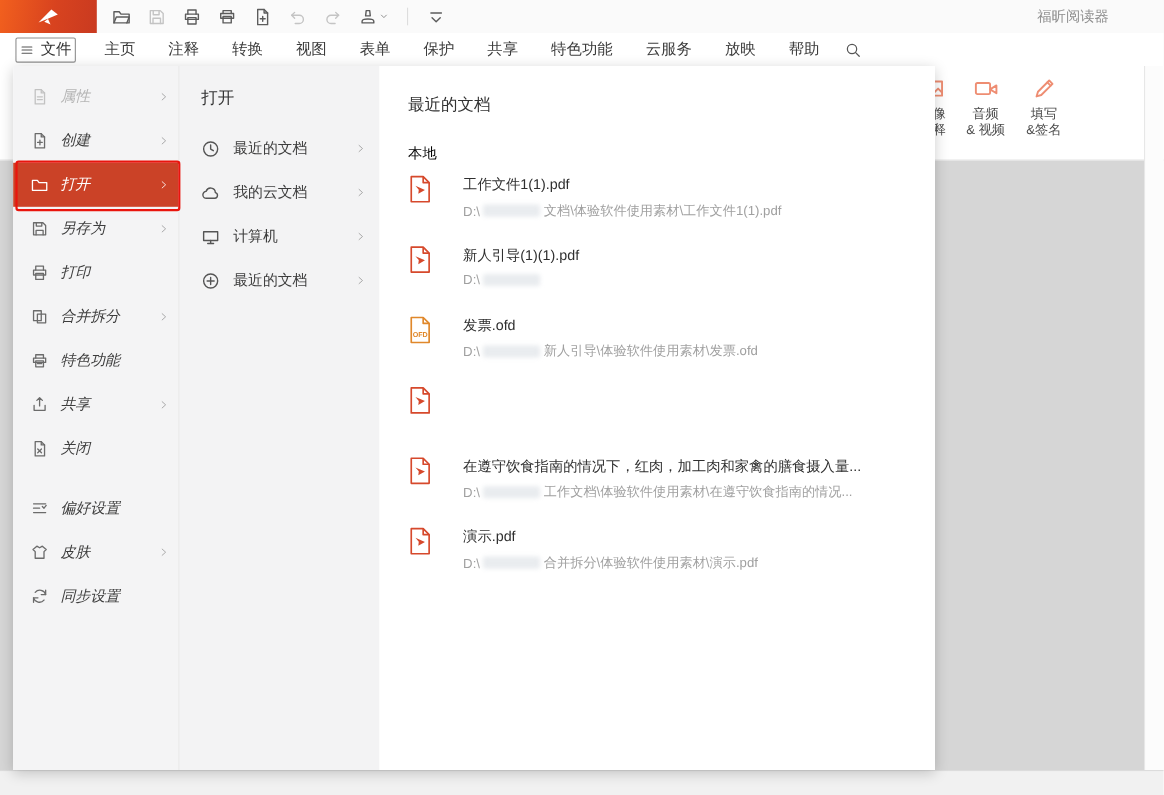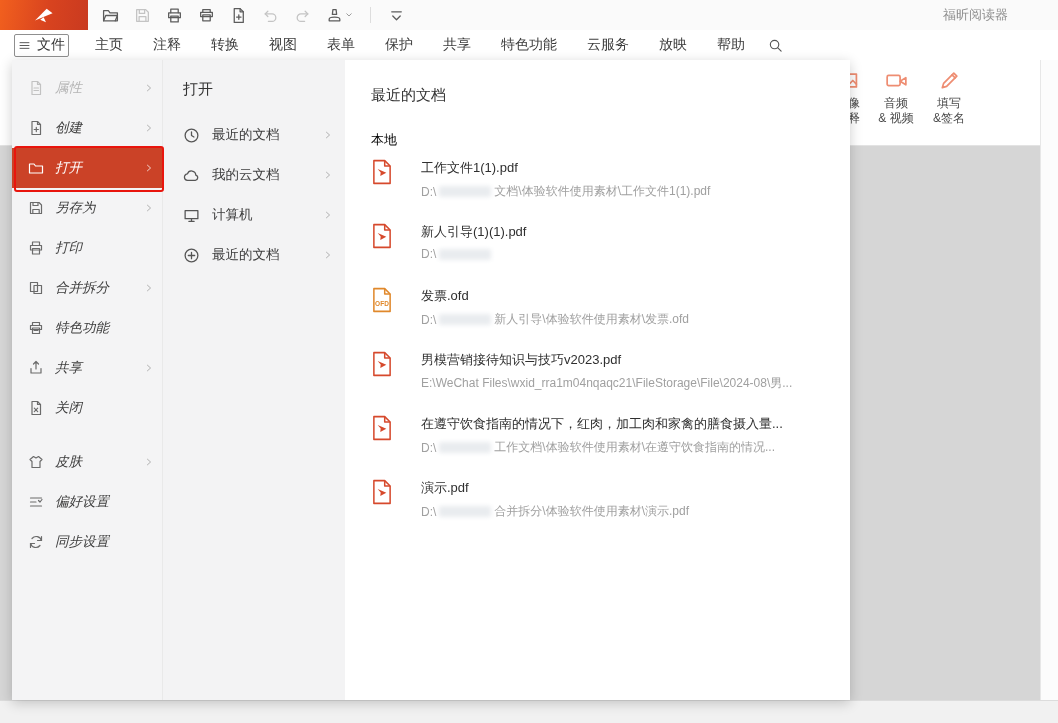--- a/index.html
+++ b/index.html
@@ -367,39 +367,39 @@
     <span class="fchev" style="visibility: hidden;">
                 <svg viewBox="0 0 16 16" fill="none" stroke="currentColor" stroke-width="1.2" stroke-linecap="round" stroke-linejoin="round">
                   <path d="M5.5 3.5 10.5 8l-5 4.5"></path>
                 </svg>
               </span>
   </div>
             <div class="fm-gap"></div>
             <div class="fm-item">
     <span class="ficon">
                 <svg viewBox="0 0 16 16" fill="none" stroke="currentColor" stroke-width="1.2" stroke-linecap="round" stroke-linejoin="round">
-                  <path d="M5.5 2.5 8 4l2.5-1.5L14 5.5 12 7.5v6H4v-6L2 5.5Z"></path>
-                </svg>
-              </span>
-    <span class="flabel">皮肤</span>
-    <span class="fchev">
-                <svg viewBox="0 0 16 16" fill="none" stroke="currentColor" stroke-width="1.2" stroke-linecap="round" stroke-linejoin="round">
-                  <path d="M5.5 3.5 10.5 8l-5 4.5"></path>
-                </svg>
-              </span>
-  </div>
-            <div class="fm-item">
-    <span class="ficon">
-                <svg viewBox="0 0 16 16" fill="none" stroke="currentColor" stroke-width="1.2" stroke-linecap="round" stroke-linejoin="round">
                   <path d="M2.5 4h11M2.5 8h5.5M2.5 12h11"></path>
                   <path d="M10.5 6.5 12 8l2-2.5"></path>
                 </svg>
               </span>
     <span class="flabel">偏好设置</span>
     <span class="fchev" style="visibility: hidden;">
+                <svg viewBox="0 0 16 16" fill="none" stroke="currentColor" stroke-width="1.2" stroke-linecap="round" stroke-linejoin="round">
+                  <path d="M5.5 3.5 10.5 8l-5 4.5"></path>
+                </svg>
+              </span>
+  </div>
+            <div class="fm-item">
+    <span class="ficon">
+                <svg viewBox="0 0 16 16" fill="none" stroke="currentColor" stroke-width="1.2" stroke-linecap="round" stroke-linejoin="round">
+                  <path d="M5.5 2.5 8 4l2.5-1.5L14 5.5 12 7.5v6H4v-6L2 5.5Z"></path>
+                </svg>
+              </span>
+    <span class="flabel">皮肤</span>
+    <span class="fchev">
                 <svg viewBox="0 0 16 16" fill="none" stroke="currentColor" stroke-width="1.2" stroke-linecap="round" stroke-linejoin="round">
                   <path d="M5.5 3.5 10.5 8l-5 4.5"></path>
                 </svg>
               </span>
   </div>
             <div class="fm-item">
     <span class="ficon">
                 <svg viewBox="0 0 16 16" fill="none" stroke="currentColor" stroke-width="1.2" stroke-linecap="round" stroke-linejoin="round">
                   <path d="M13.5 6.5A5.5 5.5 0 0 0 4 4.5M2.5 9.5A5.5 5.5 0 0 0 12 11.5"></path>
                   <path d="M13.5 2.5v4h-4M2.5 13.5v-4h4"></path>
@@ -532,26 +532,20 @@
     </div>
   </div>
             <div class="file-row">
     <span class="file-ic">
                 <svg viewBox="0 0 20 24">
                   <path d="M2.5 1.5h10l5 5v16h-15Z" fill="#fff" stroke="#d6492c" stroke-width="1.4" stroke-linejoin="round"></path>
                   <path d="M12.5 1.5v5h5" fill="none" stroke="#d6492c" stroke-width="1.4" stroke-linejoin="round"></path>
                   <path d="M6 9.2l8 3.4-5.6 3.2.4-3.4Z" fill="#d6492c"></path>
                 </svg>
               </span>
-    <div class="file-meta">
-      <div class="file-name">男模营销接待知识与技巧v2023.pdf</div>
-      <div class="file-path">
-                  <span>E:\WeChat Files\wxid_rra1m04nqaqc21\FileStorage\File\2024-08\男...</span>
-                </div>
-    </div>
   </div>
             <div class="file-row">
     <span class="file-ic">
                 <svg viewBox="0 0 20 24">
                   <path d="M2.5 1.5h10l5 5v16h-15Z" fill="#fff" stroke="#d6492c" stroke-width="1.4" stroke-linejoin="round"></path>
                   <path d="M12.5 1.5v5h5" fill="none" stroke="#d6492c" stroke-width="1.4" stroke-linejoin="round"></path>
                   <path d="M6 9.2l8 3.4-5.6 3.2.4-3.4Z" fill="#d6492c"></path>
                 </svg>
               </span>
     <div class="file-meta">

